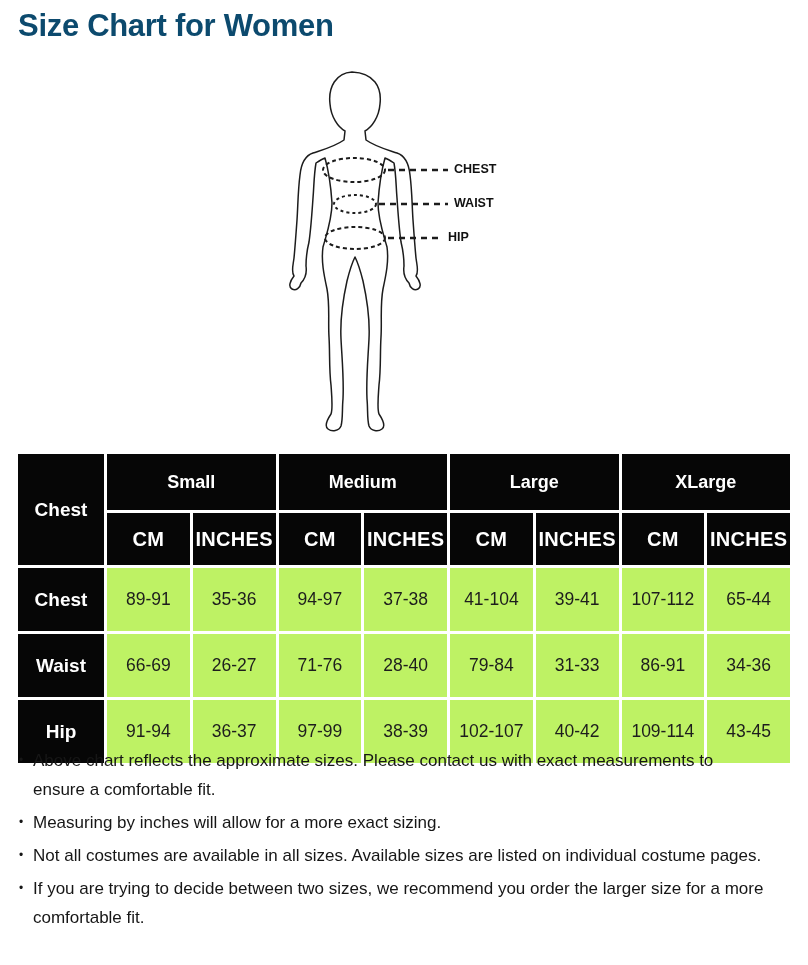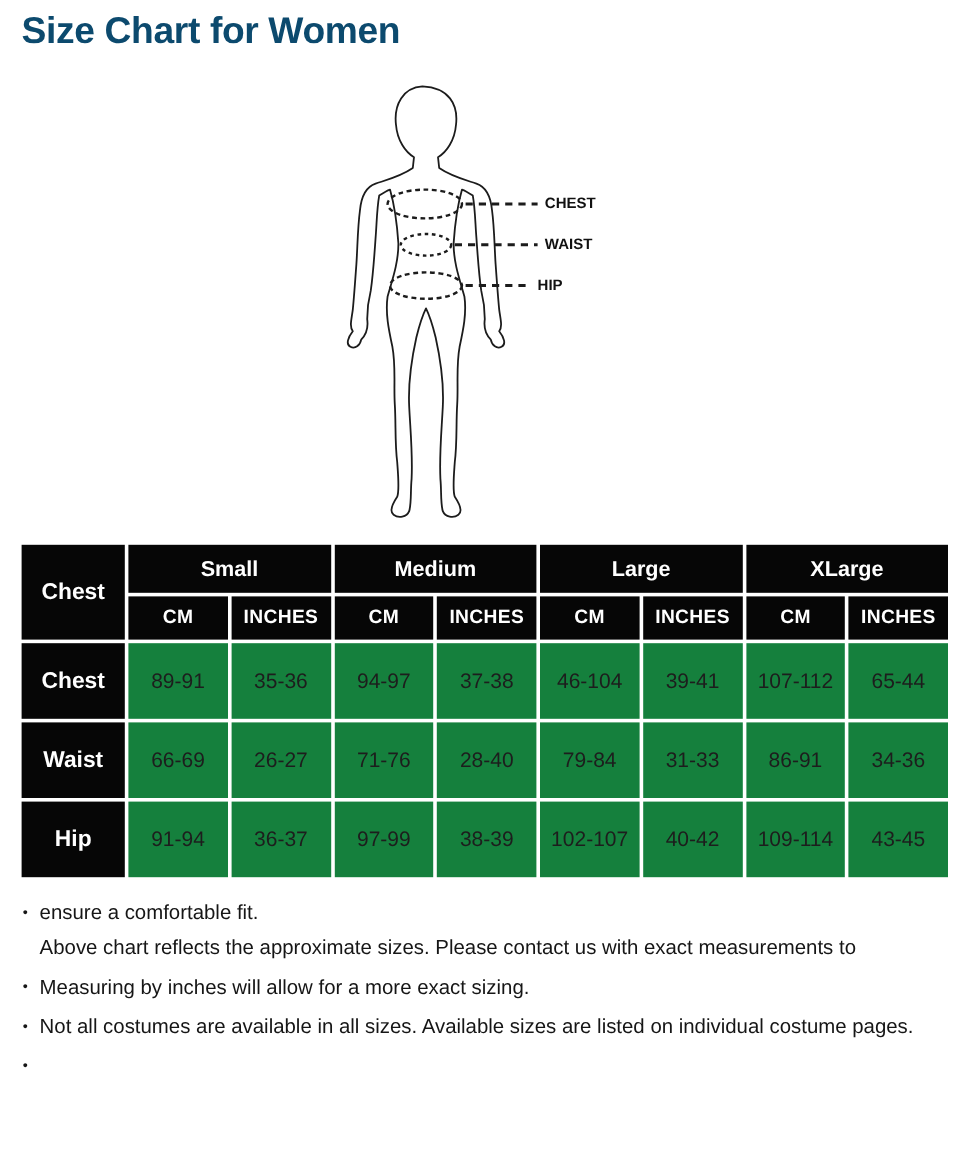--- a/index.html
+++ b/index.html
@@ -19,24 +19,24 @@
   .fig-label { font-family:"Liberation Sans", sans-serif; font-size:12.5px; font-weight:bold; fill:#111; }
 
   
   .size-table {
     position:absolute; left:15px; top:451px; width:778px;
     border-collapse:separate; border-spacing:3px; table-layout:fixed;
   }
   .size-table th, .size-table td { padding:0; text-align:center; vertical-align:middle; }
   .hdr       { background:#060606; color:#fff; font-weight:bold; }
   .corner    { font-size:19px; }
-  .group-hdr { font-size:18px; height:40px; }
-  .unit-hdr  { font-size:16px; height:36px; letter-spacing:0.3px; }
+  .group-hdr { font-size:18px; height:56px; }
+  .unit-hdr  { font-size:20px; height:52px; letter-spacing:0.3px; }
   .row-label { background:#060606; color:#fff; font-weight:bold; font-size:19px; }
-  .data-cell { background:#15803d; color:#1d1d1d; font-size:17.5px; height:63px; }
+  .data-cell { background:#bef264; color:#1d1d1d; font-size:17.5px; height:63px; }
 
   
   .notes { position:absolute; left:16px; top:746px; width:792px; color:#161616; }
   .notes-heading { font-size:19px; line-height:21px; margin-bottom:10px; font-weight:normal; }
   .note-item { position:relative; padding-left:17px; margin-bottom:4px; }
   .note-line { font-size:17px; line-height:29px; }
   .bullet { position:absolute; left:3px; top:0; font-size:12px; line-height:29px; color:#161616; }
 </style>
 </head>
 <body>
@@ -107,21 +107,21 @@
     <th class="hdr unit-hdr">INCHES</th>
     <th class="hdr unit-hdr">CM</th>
     <th class="hdr unit-hdr">INCHES</th>
   </tr>
   <tr>
     <td class="row-label">Chest</td>
     <td class="data-cell">89-91</td>
     <td class="data-cell">35-36</td>
     <td class="data-cell">94-97</td>
     <td class="data-cell">37-38</td>
-    <td class="data-cell">46-104</td>
+    <td class="data-cell">41-104</td>
     <td class="data-cell">39-41</td>
     <td class="data-cell">107-112</td>
     <td class="data-cell">65-44</td>
   </tr>
   <tr>
     <td class="row-label">Waist</td>
     <td class="data-cell">66-69</td>
     <td class="data-cell">26-27</td>
     <td class="data-cell">71-76</td>
     <td class="data-cell">28-40</td>
@@ -141,30 +141,32 @@
     <td class="data-cell">109-114</td>
     <td class="data-cell">43-45</td>
   </tr>
 </tbody>
   </table>
 
 <div class="notes">
 
   <div class="note-item">
     <span class="bullet">•</span>
+    <div class="note-line">Above chart reflects the approximate sizes. Please contact us with exact measurements to</div>
     <div class="note-line">ensure a comfortable fit.</div>
-    <div class="note-line">Above chart reflects the approximate sizes. Please contact us with exact measurements to</div>
   </div>
 
   <div class="note-item">
     <span class="bullet">•</span>
     <div class="note-line">Measuring by inches will allow for a more exact sizing.</div>
   </div>
 
   <div class="note-item">
     <span class="bullet">•</span>
     <div class="note-line">Not all costumes are available in all sizes. Available sizes are listed on individual costume pages.</div>
   </div>
 
   <div class="note-item">
     <span class="bullet">•</span>
+    <div class="note-line">If you are trying to decide between two sizes, we recommend you order the larger size for a more</div>
+    <div class="note-line">comfortable fit.</div>
   </div>
 </div>
 
 </body></html>

